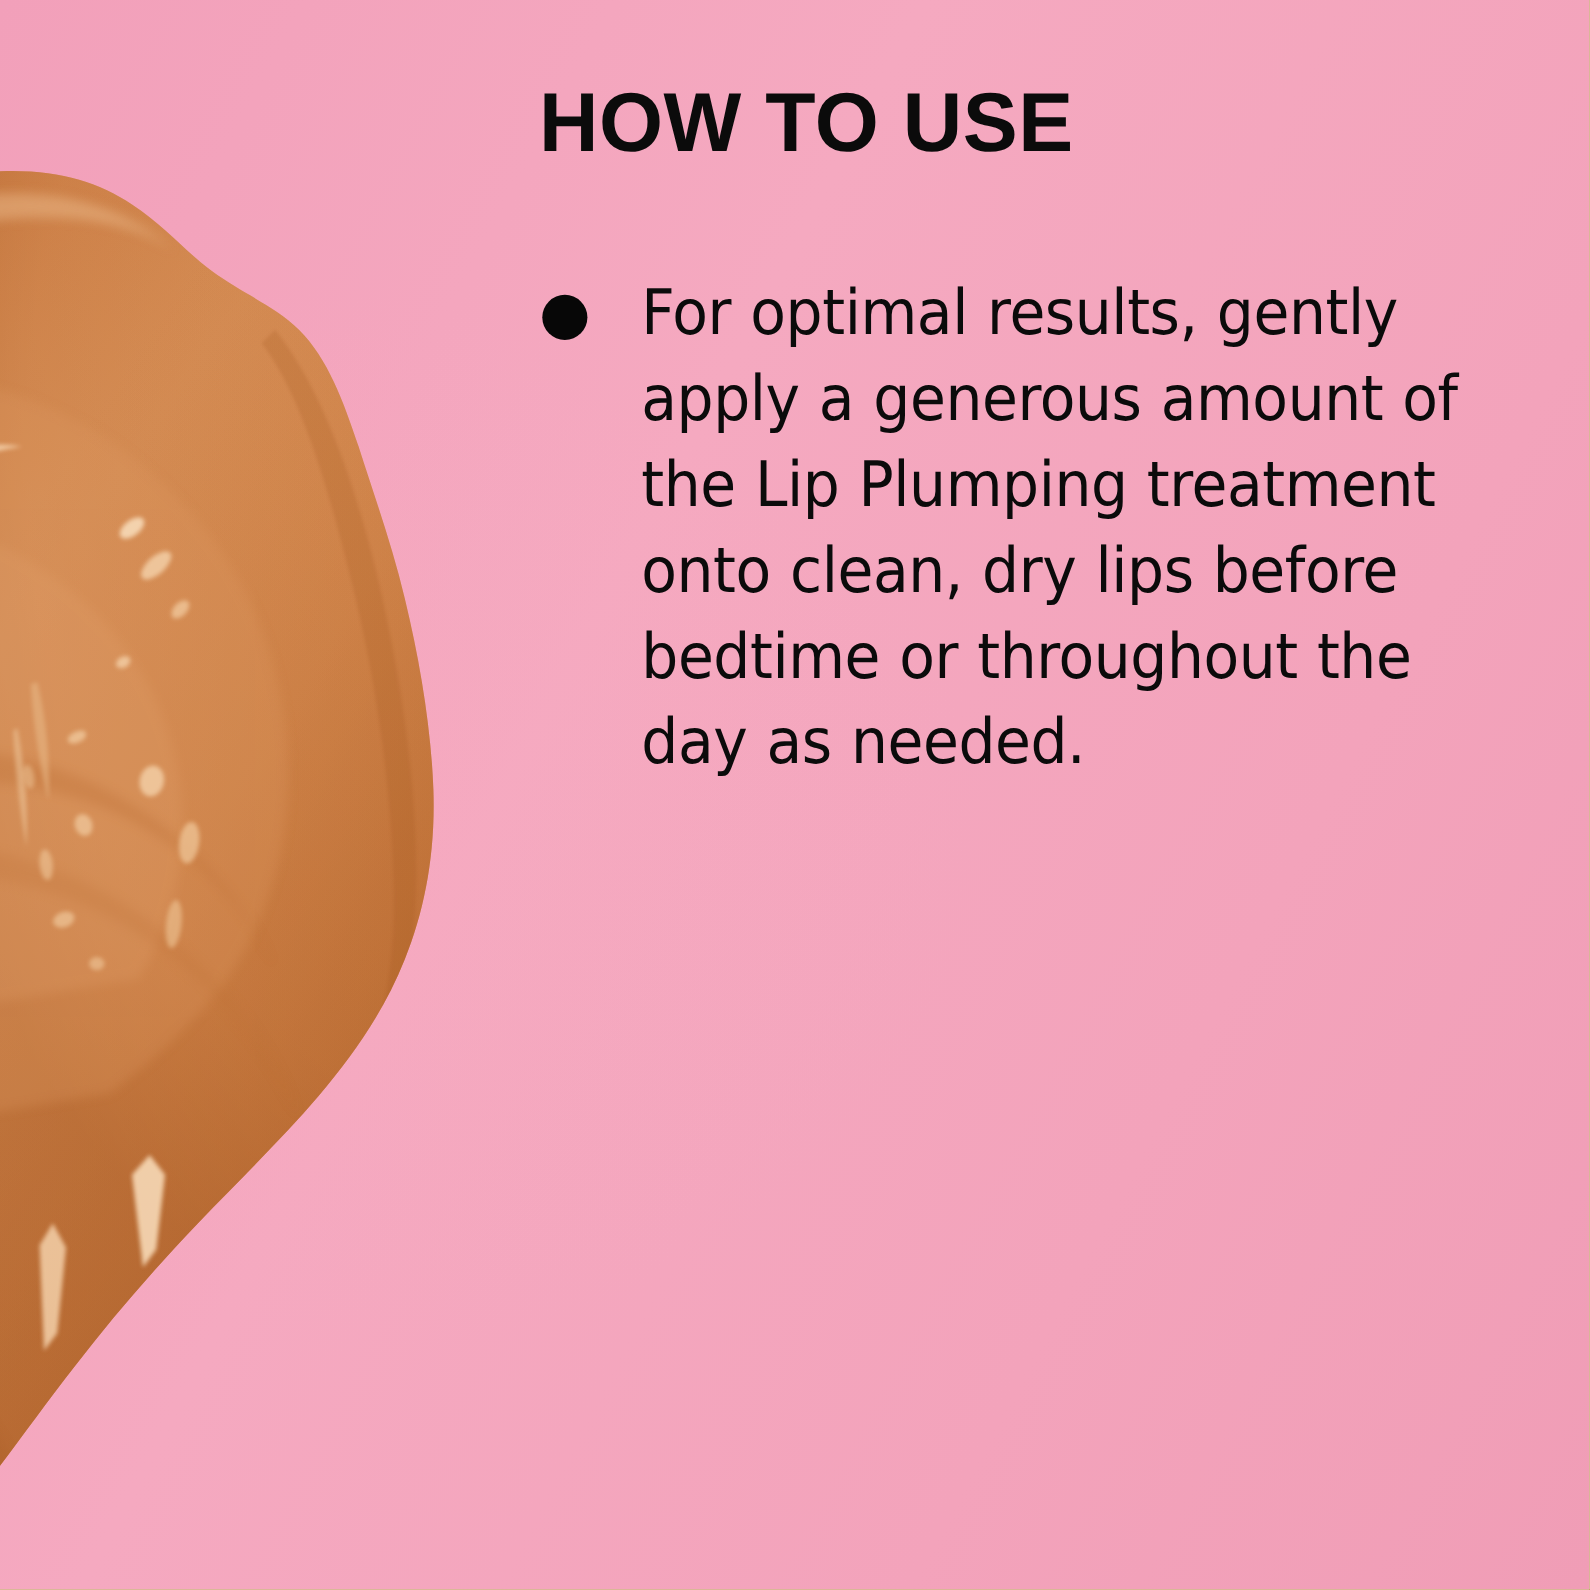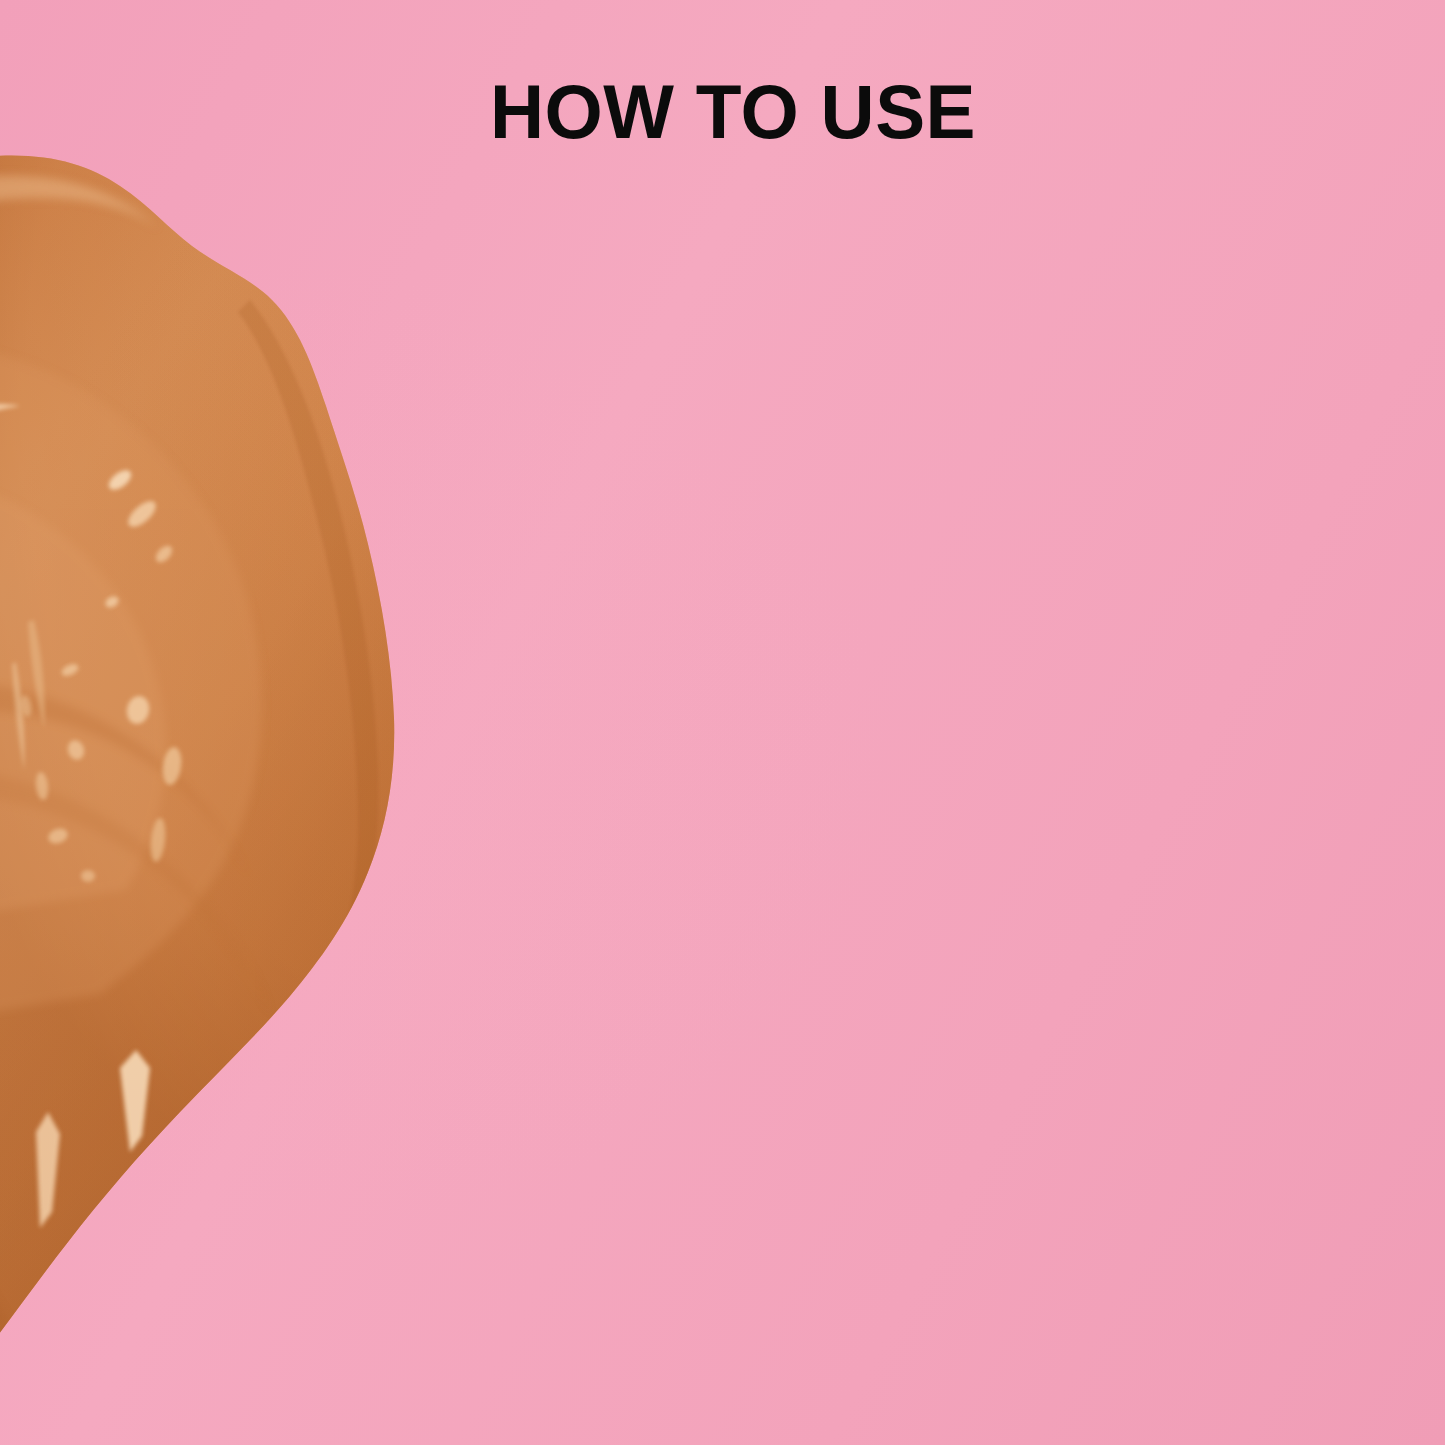--- a/index.html
+++ b/index.html
@@ -230,18 +230,22 @@
       </g>
     </svg>
   </div>
 
   <div class="content">
 
     <h1 class="heading">HOW TO USE</h1>
 
     <ul class="bullet-list">
 
+      <li class="bullet-item">
+        <span class="bullet-dot"></span>
+        <span class="bullet-text">For optimal results, gently apply a generous amount of the Lip Plumping treatment onto clean, dry lips before bedtime or throughout the day as needed.</span>
+      </li>
 
 
     </ul>
   </div>
 
 </div>
 
 </body></html>

